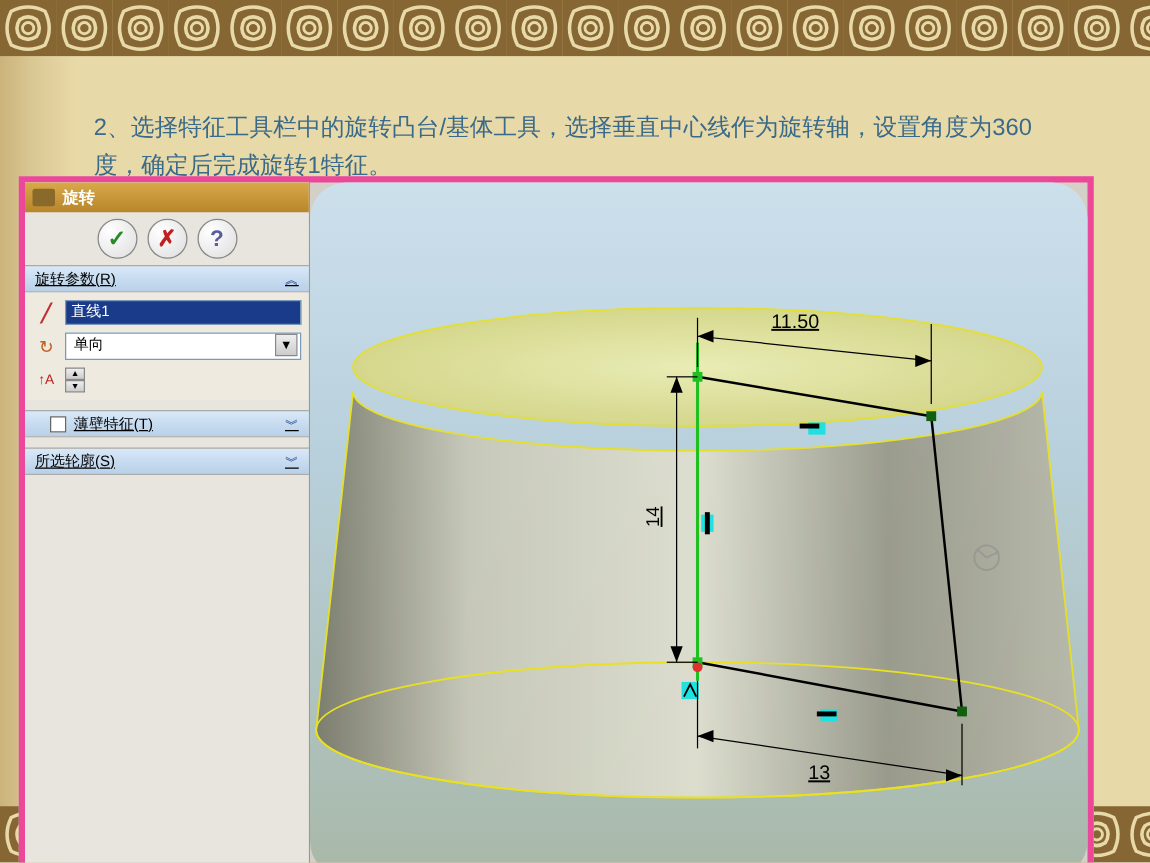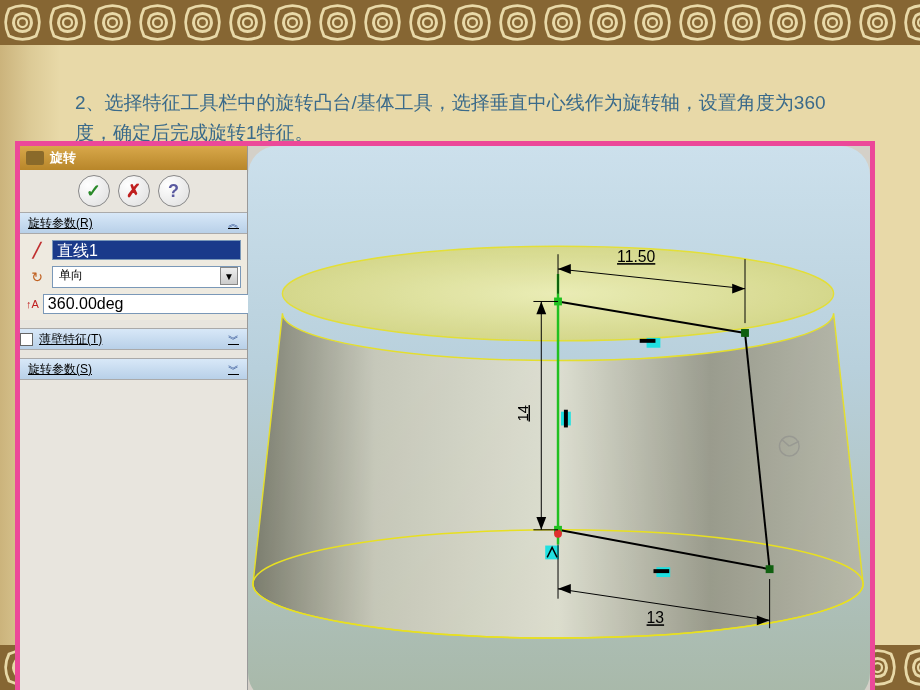--- a/index.html
+++ b/index.html
@@ -154,21 +154,21 @@
       justify-content: center;
       font-size: 14px;
     }
     .axis-icon { color: #c03030; font-weight: bold; }
     
     .field-input {
       flex: 1;
       height: 20px;
       border: 1px solid #7a98b8;
       padding: 0 4px;
-      font-size: 16px;
+      font-size: 12px;
       background: #fff;
     }
     .field-blue {
       background: #1a3a8a;
       color: #fff;
     }
     
     .dropdown {
       flex: 1;
       height: 22px;
@@ -501,42 +501,41 @@
       </div>
       <div class="input-row">
         <div class="row-icon" style="color:#c06020;">↻</div>
         <div class="dropdown">
           <span>单向</span>
           <div class="dropdown-arrow">▼</div>
         </div>
       </div>
       <div class="input-row">
         <div class="row-icon" style="font-size:11px;color:#c02020;">↑A</div>
-        <input class="field-input" value="360.00deg" style="">
         <div class="spinner-btns">
           <div class="spinner-btn">▲</div>
           <div class="spinner-btn">▼</div>
         </div>
       </div>
     </div>
 
     <div style="height:8px;background:#e8e5de;"></div>
 
-    <div class="section-header" style="padding-left:0;">
+    <div class="section-header" style="padding-left:20px;">
       <span class="checkbox-row" style="padding:0;">
         <span class="checkbox"></span>
         <span>薄壁特征(T)</span>
       </span>
       <span class="chevrons">︾</span>
     </div>
 
     <div style="height:8px;background:#e8e5de;"></div>
 
     <div class="section-header">
-      <span>旋转参数(S)</span>
+      <span>所选轮廓(S)</span>
       <span class="chevrons">︾</span>
     </div>
 
     <div class="spacer"></div>
   </div>
 
   <div class="viewport">
     <svg class="frustum-svg" viewBox="0 0 632 465">
       <defs>
         <radialGradient id="topGrad" cx="50%" cy="50%">

